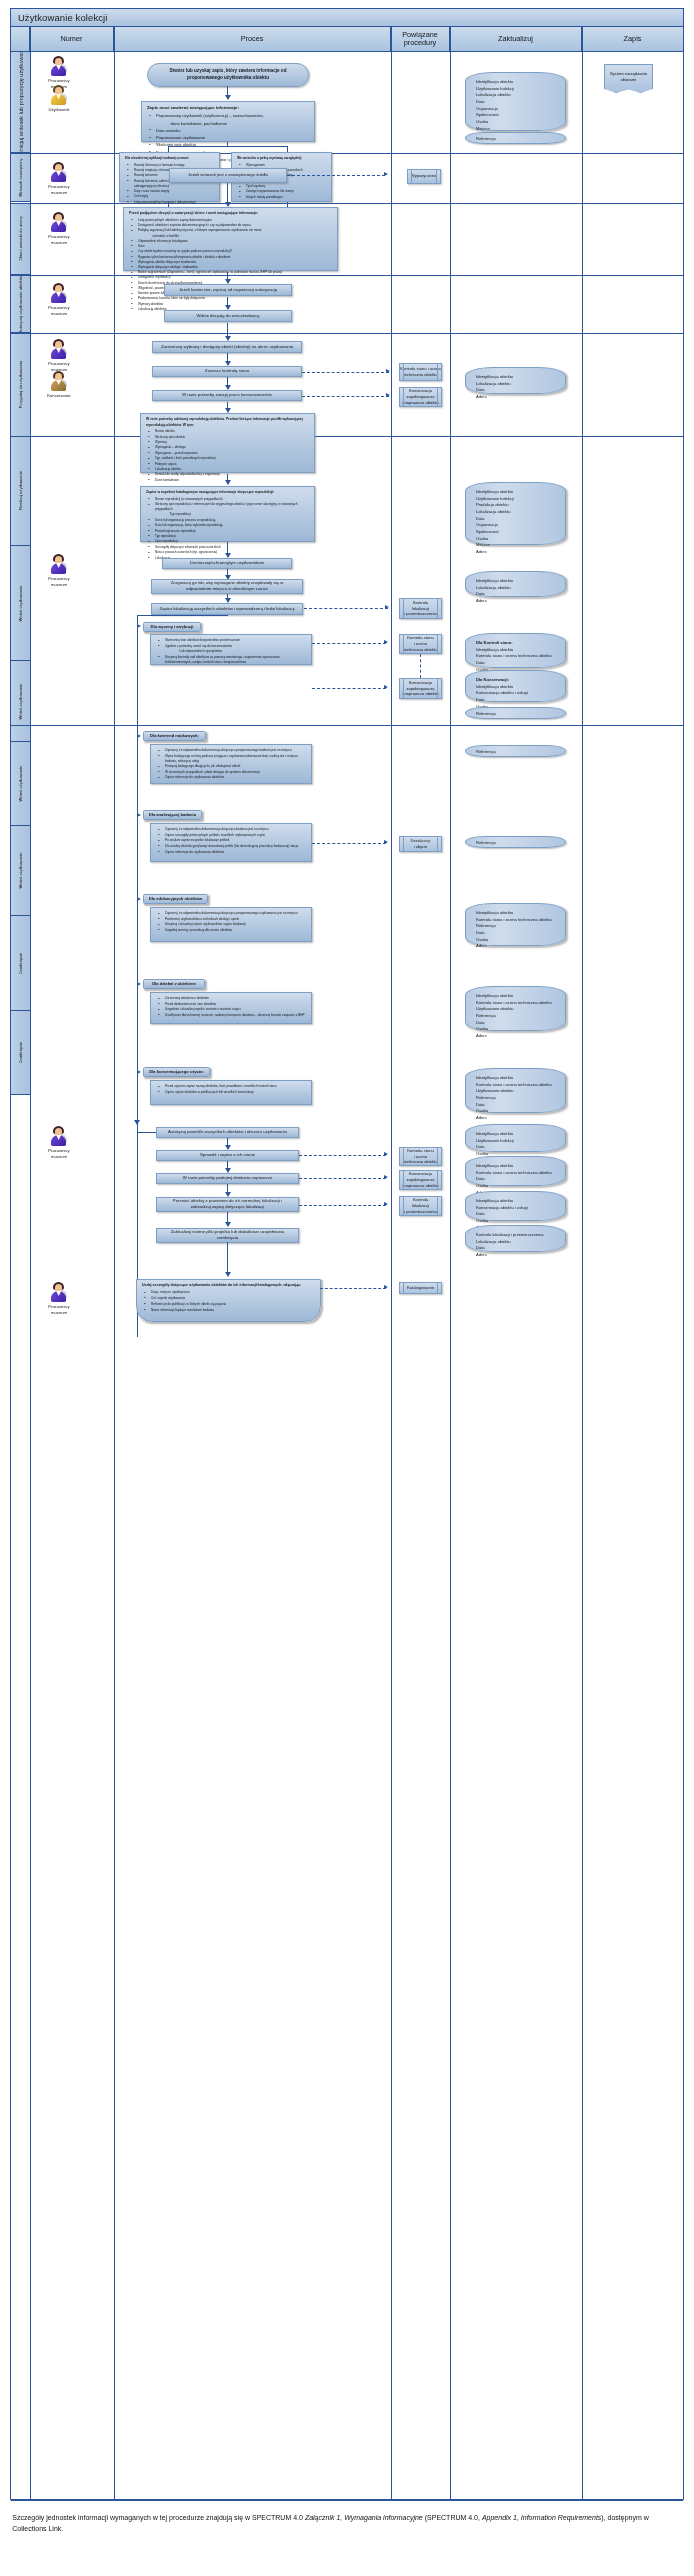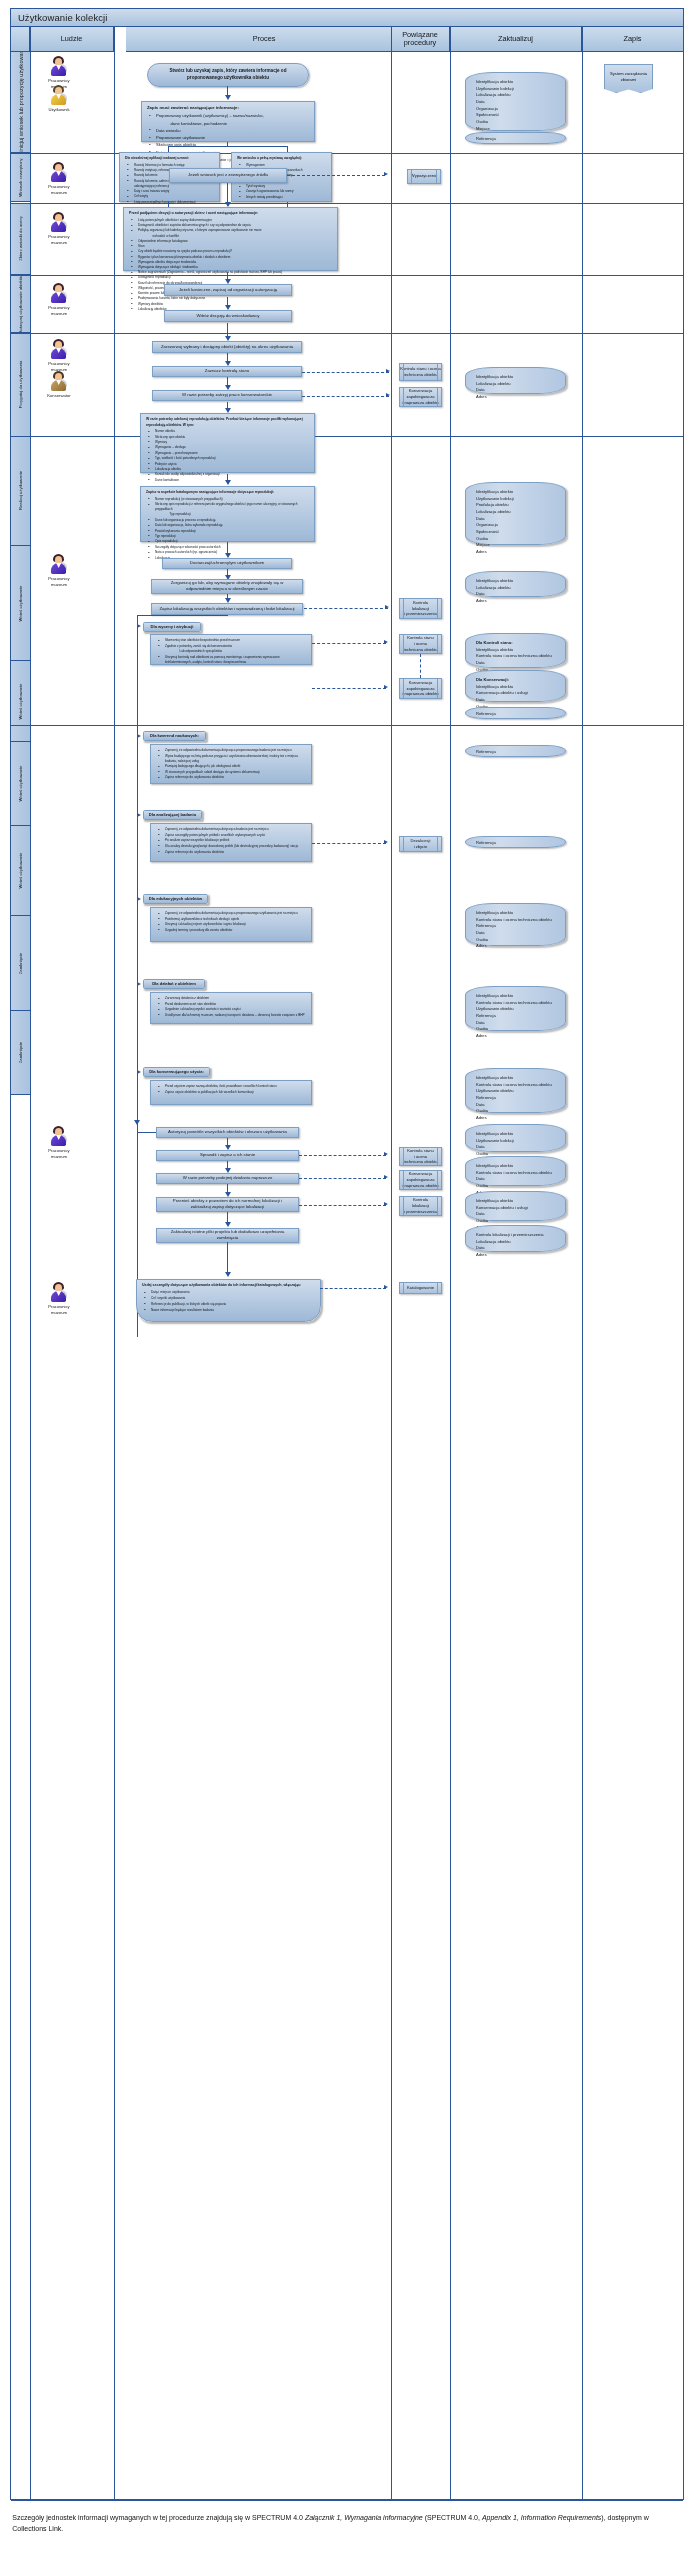--- a/index.html
+++ b/index.html
@@ -115,22 +115,22 @@
 <body>
 
 <div id="page">
 
   <div class="frame"></div>
   <div class="title-bar">
     <span>Użytkowanie kolekcji</span>
   </div>
 
   <div class="swimlane-spacer"></div>
-  <div class="colhdr" style="left:30px;width:84px;">Ludzie</div>
-  <div class="colhdr" style="left:126px;width:277px;text-align:right;">Proces</div>
+  <div class="colhdr" style="left:30px;width:84px;">Numer</div>
+  <div class="colhdr" style="left:114px;width:277px;text-align:right;">Proces</div>
   <div class="colhdr" style="left:391px;width:59px;padding:0 2.2px;">Powiązane procedury</div>
   <div class="colhdr" style="left:450px;width:132px;">Zaktualizuj</div>
   <div class="colhdr" style="left:582px;width:101px;border-right:none;">Zapis</div>
 
   <div class="vsep" style="left:30px;top:27.4px;height:2472px;"></div>
   <div class="vsep" style="left:114px;top:27.4px;height:2472px;"></div>
   <div class="vsep" style="left:391px;top:27.4px;height:2472px;"></div>
   <div class="vsep" style="left:450px;top:27.4px;height:2472px;"></div>
   <div class="vsep" style="left:582px;top:27.4px;height:2472px;"></div>
 

